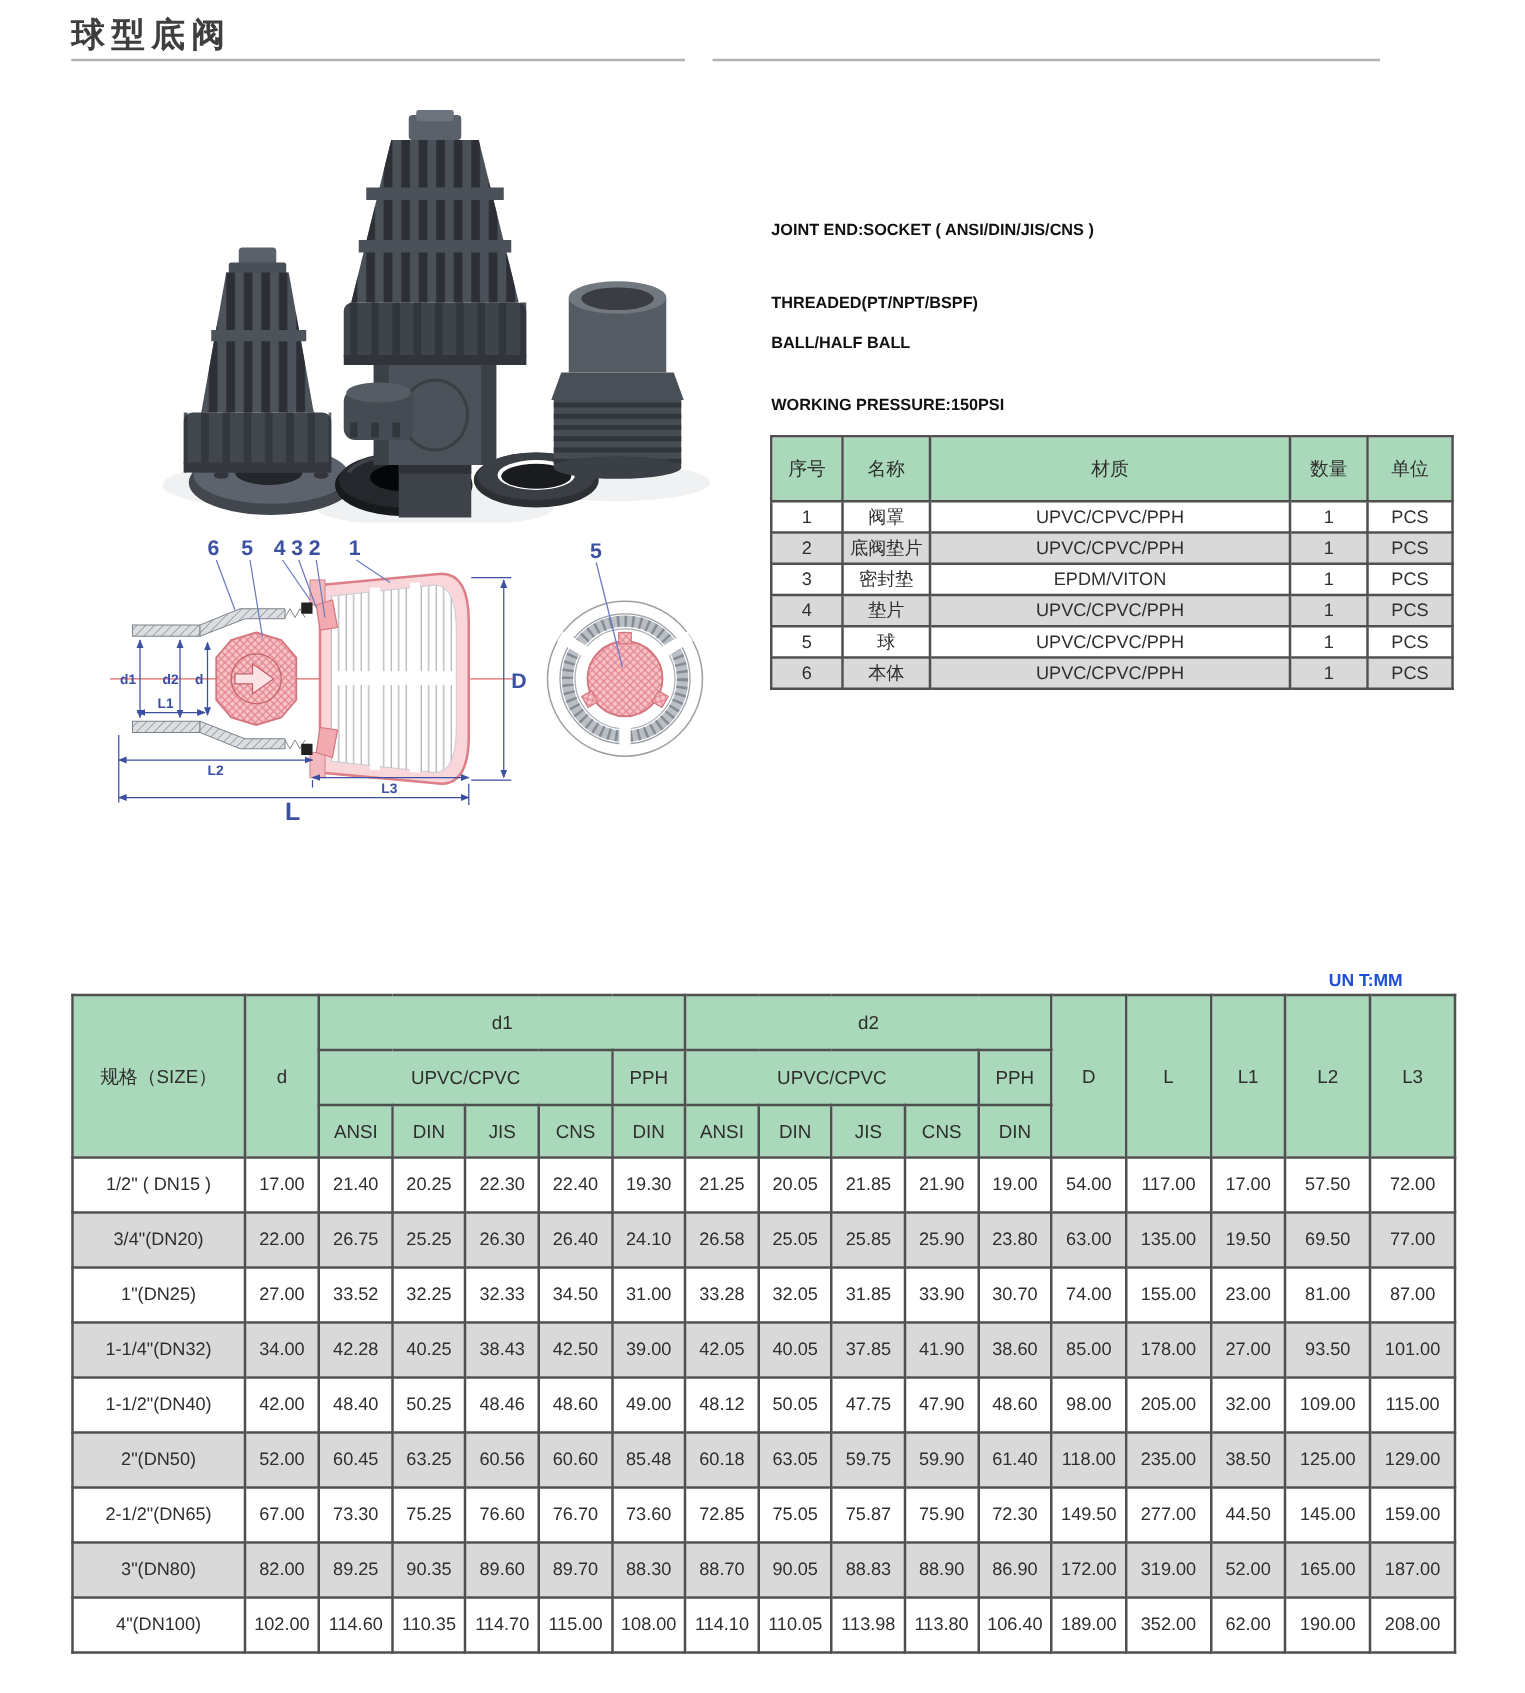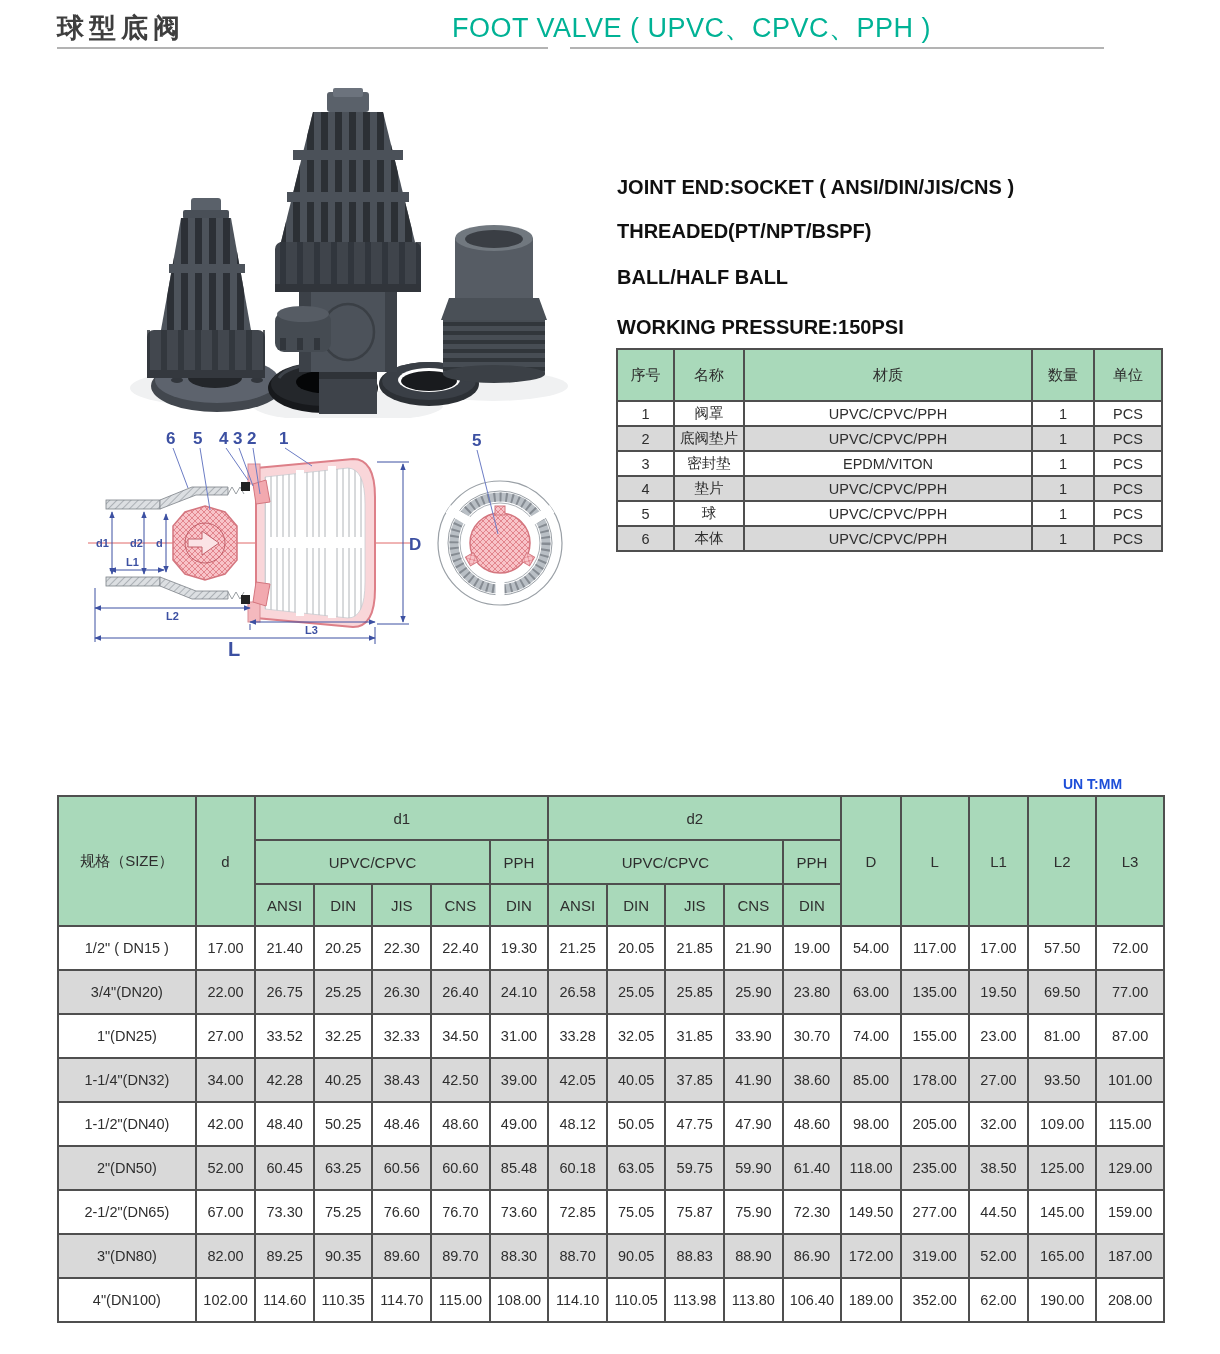--- a/index.html
+++ b/index.html
@@ -9,22 +9,22 @@
   .zh-title{position:absolute;left:57px;top:10px;font-size:27px;font-weight:700;
             color:#3e3e3e;letter-spacing:5px;}
   .en-title{position:absolute;left:452px;top:10px;font-size:27px;font-weight:500;
             color:#00b295;letter-spacing:.5px;}
   .rule{position:absolute;top:47px;height:2px;background:#b3b3b3;}
   .rule-left{left:57px;width:491px;}
   .rule-right{left:570px;width:534px;}
   
   .photo{position:absolute;left:65px;top:88px;}
   
-  .spec-line{position:absolute;left:617px;font-size:20px;font-weight:700;color:#101010;}
-  .spec-0{top:176px}.spec-1{top:220px}.spec-2{top:266px}.spec-3{top:316px}
+  .spec-line{position:absolute;left:617px;font-size:13px;font-weight:700;color:#101010;}
+  .spec-0{top:176px}.spec-1{top:234px}.spec-2{top:266px}.spec-3{top:316px}
   
   table{border-collapse:collapse;table-layout:fixed;}
   th,td{border:2px solid #4f4f4f;text-align:center;font-weight:400;overflow:hidden;white-space:nowrap;}
   th{background:#a9d9ba;margin-top:27px;}
   .parts-table{position:absolute;left:616px;top:348px;width:545px;font-size:15px;}
   .parts-table th{height:48px;}
   .parts-table td{height:21px;font-size:14.5px;}
   tr.alt td{background:#d9d9d9;}
   
   .drawing{position:absolute;left:60px;top:422px;}
@@ -36,21 +36,20 @@
   .dim-table .h2{height:44px;}
   .dim-table .h3{height:42px;}
   .dim-table td{height:40px;}
 </style>
 </head>
 <body>
 
 <div class="page">
 
   <div class="zh-title">球型底阀</div>
-  <div class="en-title">FOOT VALVE ( UPVC、CPVC、PPH )</div>
   <div class="rule rule-left"></div>
   <div class="rule rule-right"></div>
 
   <svg class="photo" width="510" height="330" viewBox="0 0 510 330">
     <defs>
       <pattern id="cageslats" width="14" height="10" patternUnits="userSpaceOnUse">
         <rect x="4" width="7" height="10" fill="#262a2f"></rect>
       </pattern>
       <pattern id="notches" width="17" height="60" patternUnits="userSpaceOnUse">
         <rect x="11" width="6" height="60" fill="#2f343a"></rect>

